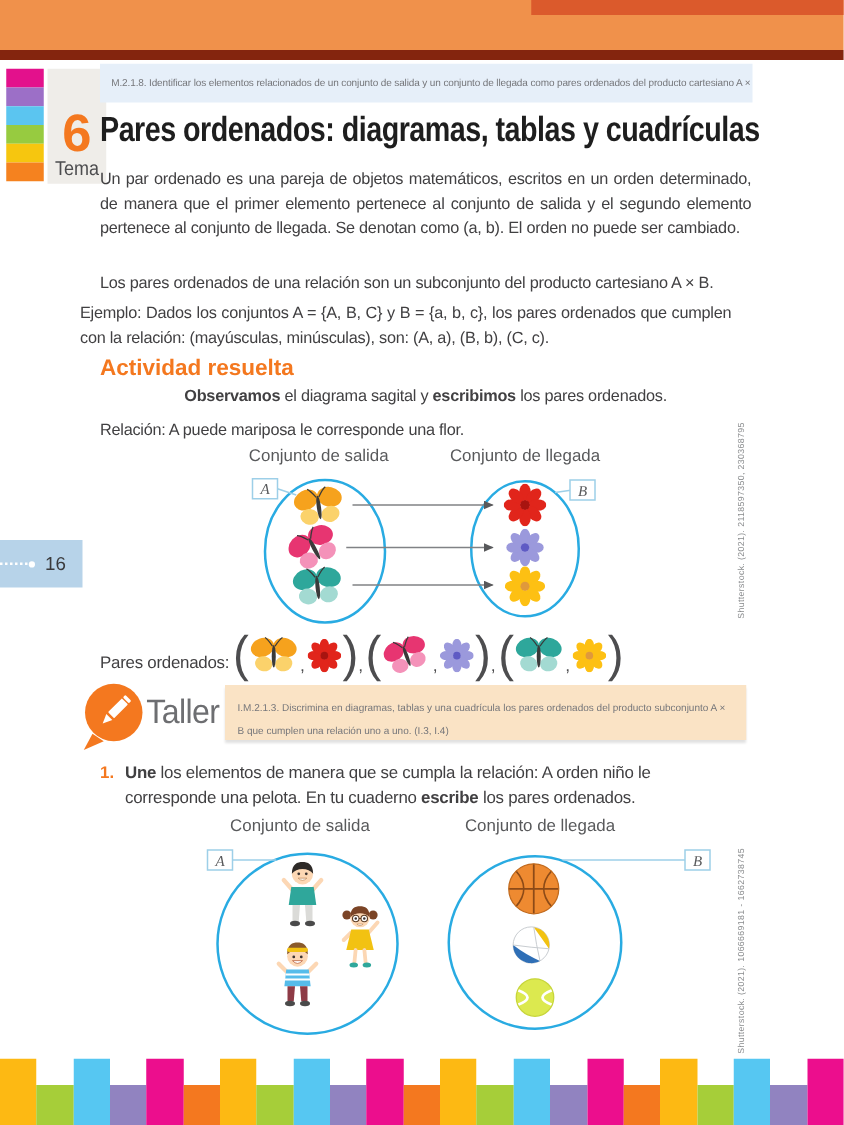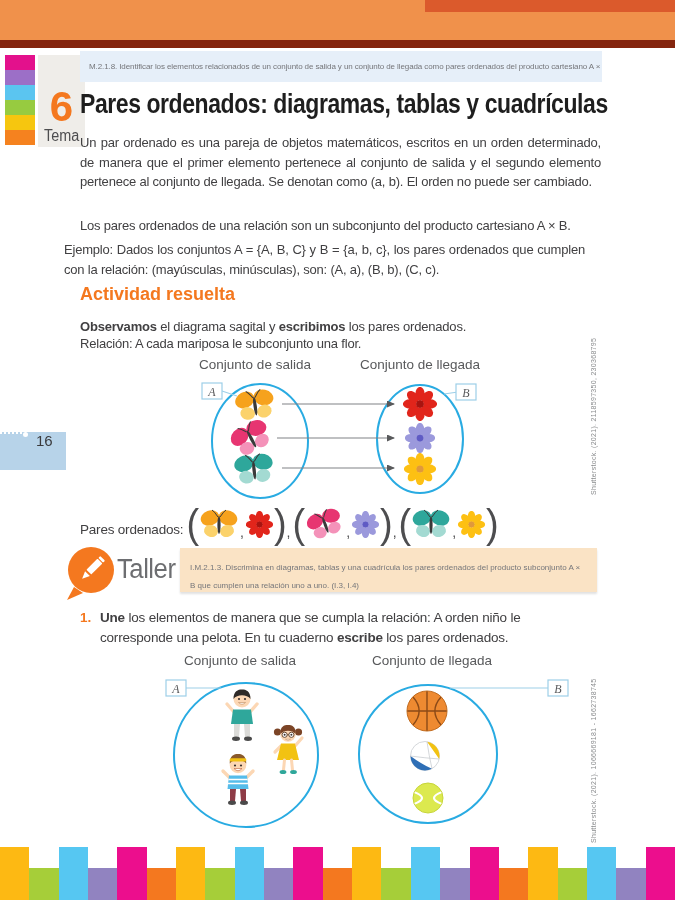--- a/index.html
+++ b/index.html
@@ -25,21 +25,21 @@
   .std-box span{font-size:8px;color:#75767A;white-space:nowrap;letter-spacing:-0.1px;}
 
   .title{left:80px;top:88px;font-size:28px;font-weight:bold;color:#1E1E1E;letter-spacing:-0.5px;
          white-space:nowrap;transform:scaleX(.82);transform-origin:0 50%;}
 
   .body-text{font-size:13px;letter-spacing:-0.2px;line-height:19.5px;color:var(--text-dark,#414042);
              text-align:justify;margin:0;width:521px;}
   .nojust{text-align:left;}
   #p1{left:80px;top:133px;} #p2{left:80px;top:216px;} #p3{left:64px;top:240px;}
   .act-head{left:80px;top:284px;font-size:18px;font-weight:bold;color:var(--accent-orange,#F4781F);}
-  #obs{left:80px;top:317px;} #rel{left:80px;top:334px;}
+  #obs{left:80px;top:307px;text-align:center;} #rel{left:80px;top:334px;}
 
   .svg-diagram{left:80px;top:356px;width:520px;height:146px;}
   .svg-diagram2{left:80px;top:652px;width:520px;height:196px;}
   .diag-label{font-size:13.5px;fill:var(--text-gray,#58595B);}
   .set-letter{font-family:"Liberation Serif",serif;font-style:italic;font-size:12px;fill:#58595B;}
 
   
   .pares-row{left:80px;top:500px;height:48px;display:flex;align-items:center;}
   .pares-row .lbl{font-size:13.5px;letter-spacing:-0.2px;color:var(--text-dark,#414042);margin-right:3px;margin-top:10px;}
   .paren{font-size:38px;font-weight:300;color:#4D4D4F;line-height:44px;transform:scaleY(1.05);}
@@ -60,21 +60,21 @@
   .ex-text{font-size:13.5px;letter-spacing:-0.2px;line-height:19.5px;color:var(--text-dark,#414042);width:488px;}
 
   
   .credit{position:absolute;writing-mode:vertical-rl;transform:rotate(180deg);
           font-size:7px;color:#8A8C8E;letter-spacing:0.3px;white-space:nowrap;}
   #credit1{left:590px;top:345px;height:150px;}
   #credit2{left:590px;top:655px;height:188px;}
 
   
   .page-tab{left:0;top:432px;width:66px;height:38px;background:var(--page-tab-bg,#B7D3E9);
-            display:flex;}
+            display:flex;align-items:center;}
   .page-tab .dots{width:22px;border-top:2px dotted #fff;}
   .page-tab .dot{width:5px;height:5px;border-radius:50%;background:#fff;margin-left:1px;}
   .page-tab .num{font-size:15px;color:#3A3A3C;margin-left:8px;font-weight:500;}
 
   
   .footer-bars{left:0;bottom:0;width:675px;height:53px;display:flex;align-items:flex-end;}
   .footer-bars .bar{flex:1;}
   .footer-bars .tall{height:53px;} .footer-bars .short{height:32px;}
 </style>
 </head>
@@ -133,21 +133,21 @@
   </div>
 
   <div class="abs title">Pares ordenados: diagramas, tablas y cuadrículas</div>
 
   <p class="abs body-text" id="p1">Un par ordenado es una pareja de objetos matemáticos, escritos en un orden determinado, de manera que el primer elemento pertenece al conjunto de salida y el segundo elemento pertenece al conjunto de llegada. Se denotan como (a, b). El orden no puede ser cambiado.</p>
   <p class="abs body-text nojust" id="p2">Los pares ordenados de una relación son un subconjunto del producto cartesiano A × B.</p>
   <p class="abs body-text" id="p3">Ejemplo: Dados los conjuntos A = {A, B, C} y B = {a, b, c}, los pares ordenados que cumplen con la relación: (mayúsculas, minúsculas), son: (A, a), (B, b), (C, c).</p>
 
   <div class="abs act-head">Actividad resuelta</div>
   <p class="abs body-text nojust" id="obs"><b>Observamos</b><span> el diagrama sagital y </span><b>escribimos</b><span> los pares ordenados.</span></p>
-  <p class="abs body-text nojust" id="rel">Relación: A cada mariposa le subconjunto una flor.</p>
+  <p class="abs body-text nojust" id="rel">Relación: A puede mariposa le corresponde una flor.</p>
 
   <svg class="abs svg-diagram" viewBox="0 0 520 146">
     <text class="diag-label" x="175" y="13" text-anchor="middle">Conjunto de salida</text>
     <text class="diag-label" x="340" y="13" text-anchor="middle">Conjunto de llegada</text>
 
     <ellipse cx="180" cy="85" rx="48" ry="57" fill="none" stroke="#29ABE2" stroke-width="2"></ellipse>
     <ellipse cx="340" cy="83" rx="43" ry="54" fill="none" stroke="#29ABE2" stroke-width="2"></ellipse>
 
     <line x1="142" y1="35" x2="157" y2="40" stroke="#9DCFE8" stroke-width="1.2"></line>
     <rect x="122" y="27" width="20" height="16" fill="#fff" stroke="#9DCFE8" stroke-width="1.2"></rect>

